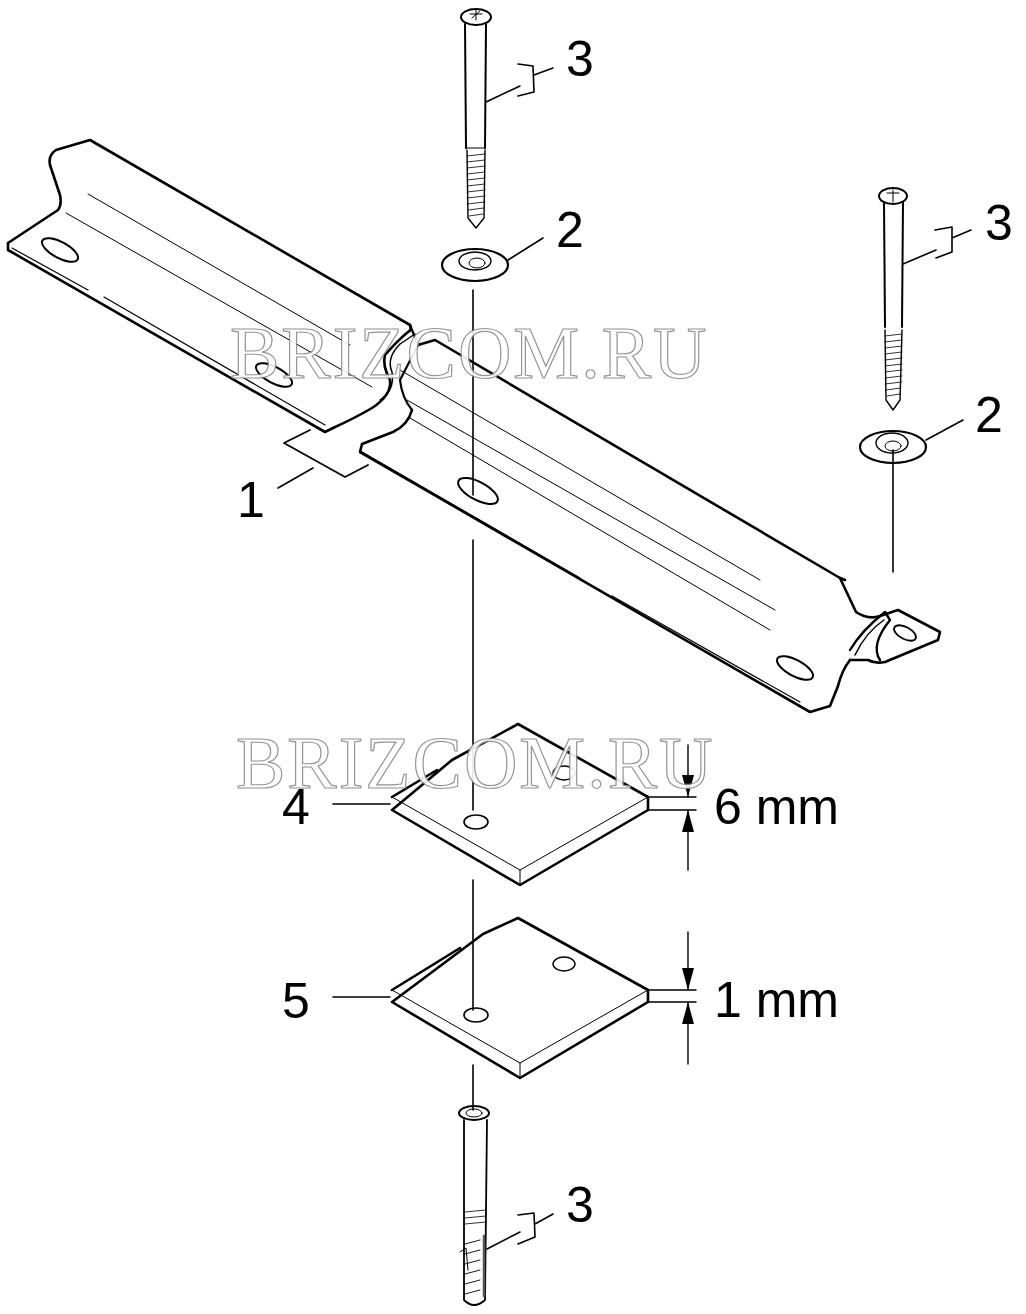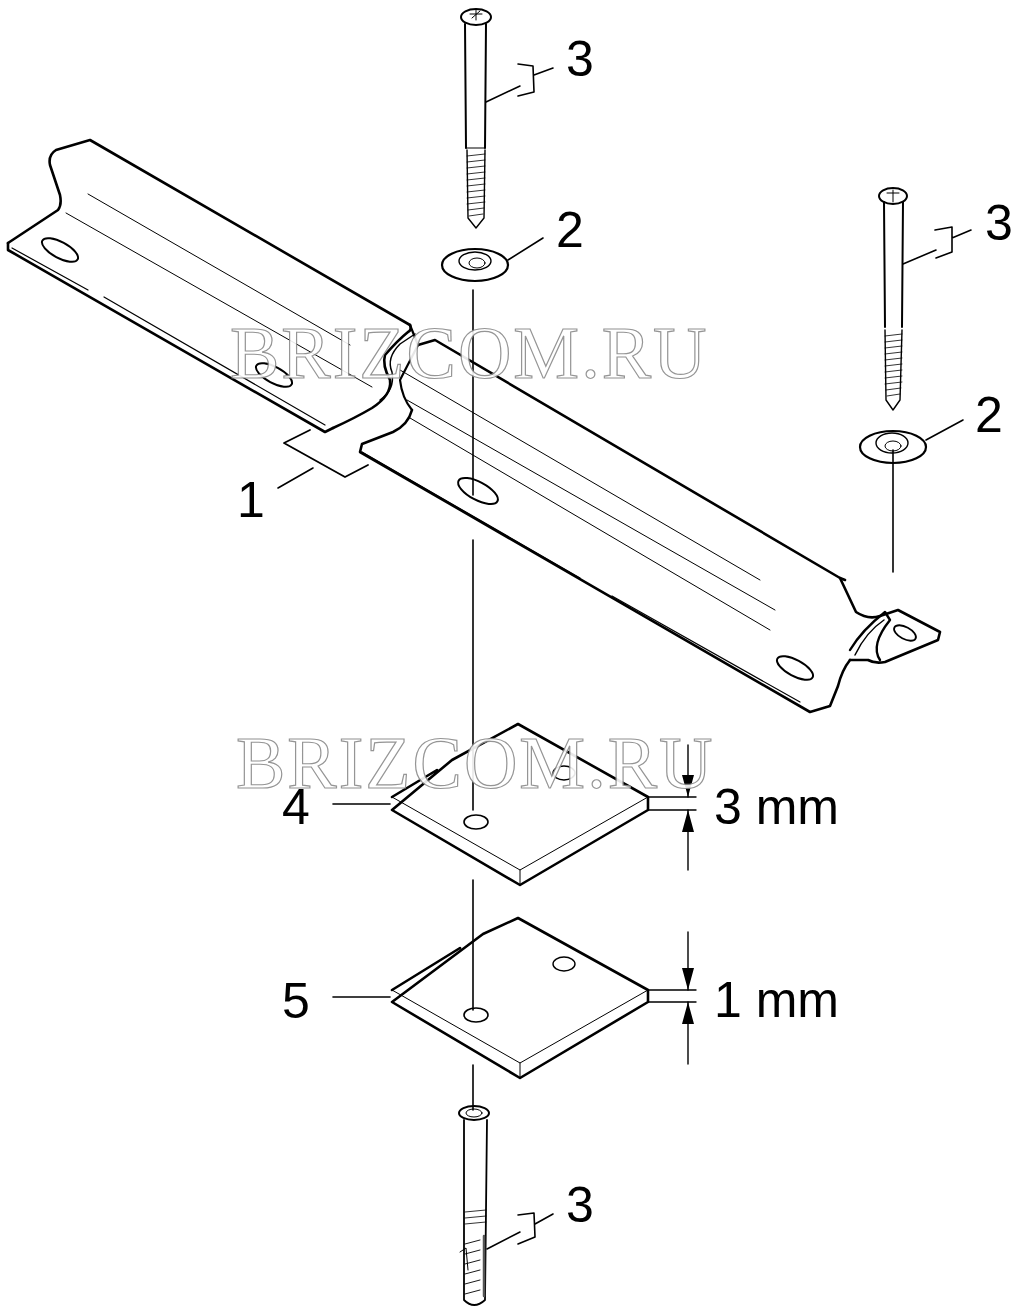--- a/index.html
+++ b/index.html
@@ -138,15 +138,15 @@
 
   <div class="lbl num" style="left:566px; top:34px;">3</div>
   <div class="lbl num" style="left:556px; top:205px;">2</div>
   <div class="lbl num" style="left:985px; top:198px;">3</div>
   <div class="lbl num" style="left:975px; top:390px;">2</div>
   <div class="lbl num" style="left:237px; top:475px;">1</div>
   <div class="lbl num" style="left:282px; top:782px;">4</div>
   <div class="lbl num" style="left:282px; top:976px;">5</div>
   <div class="lbl num" style="left:566px; top:1180px;">3</div>
 
-  <div class="lbl dim" style="left:714px; top:782px;">3 mm</div>
+  <div class="lbl dim" style="left:714px; top:782px;">6 mm</div>
   <div class="lbl dim" style="left:714px; top:975px;">1 mm</div>
 </div>
 
 </body></html>

